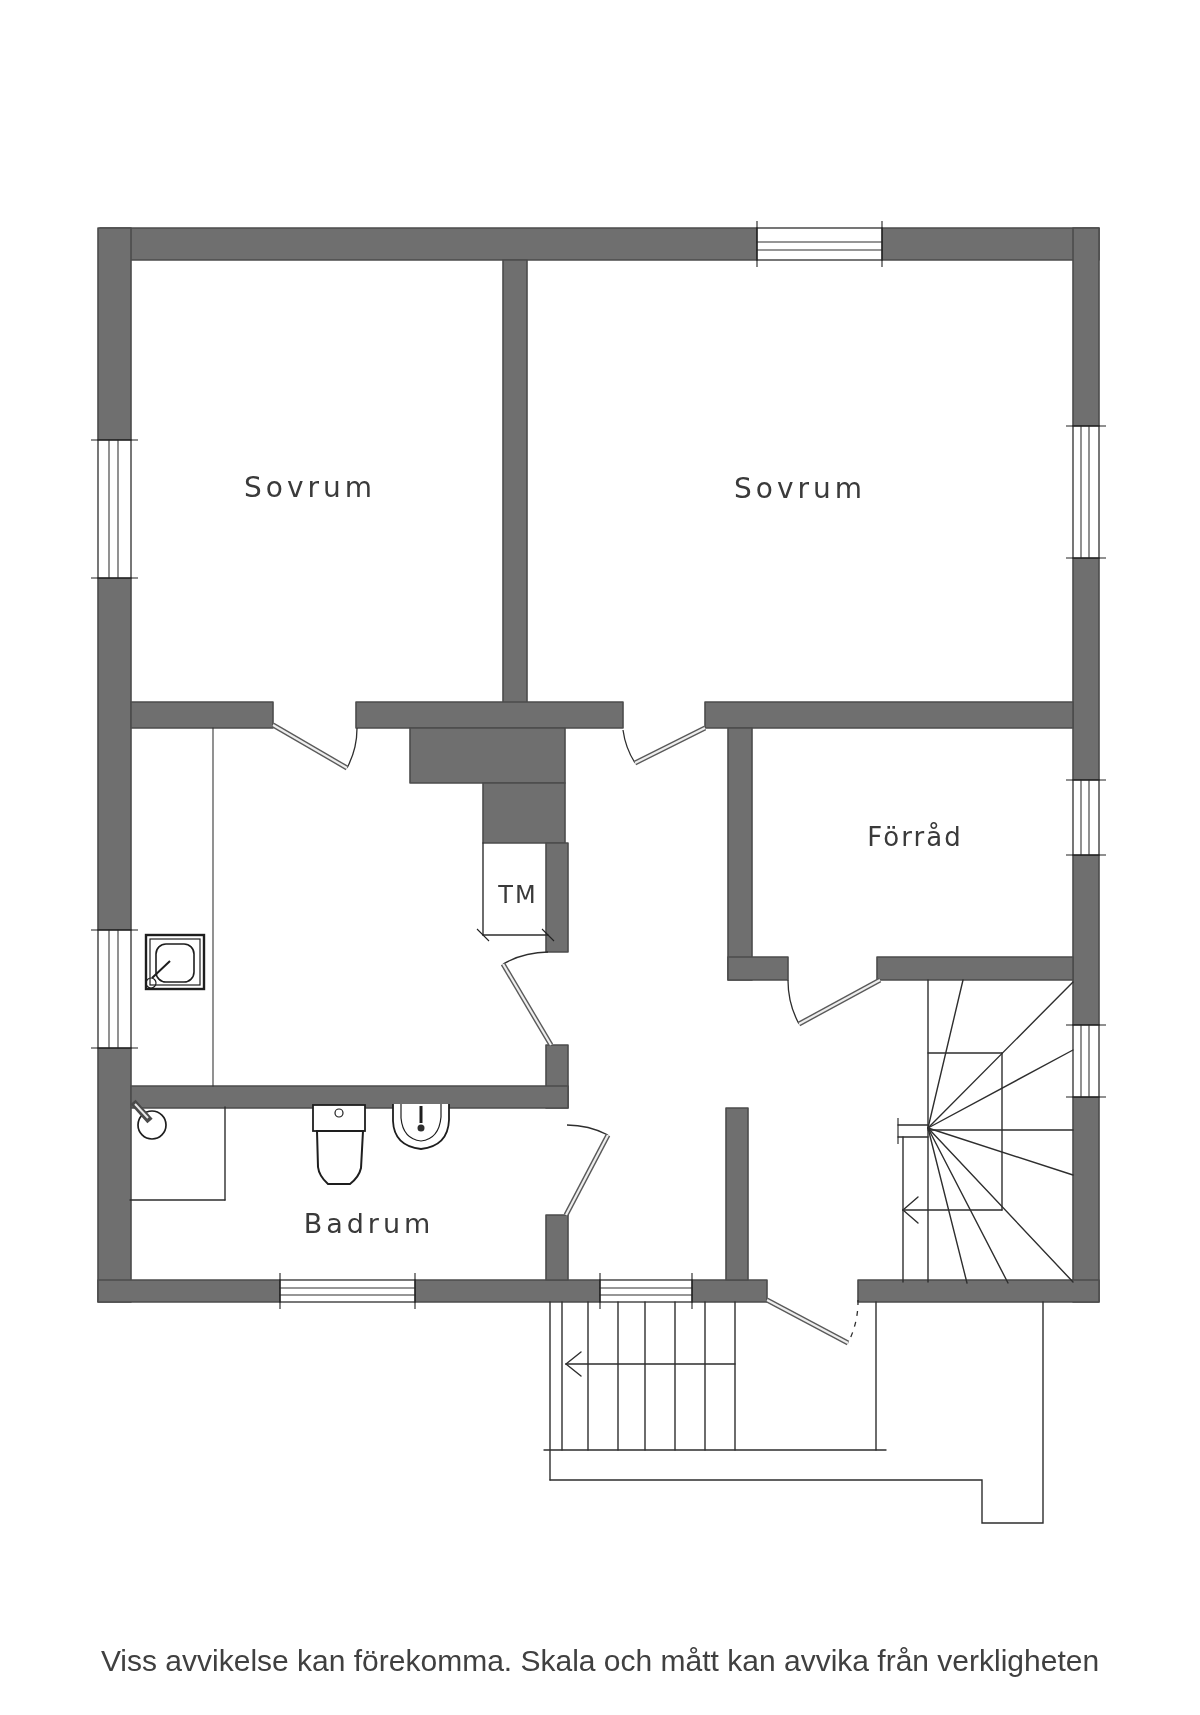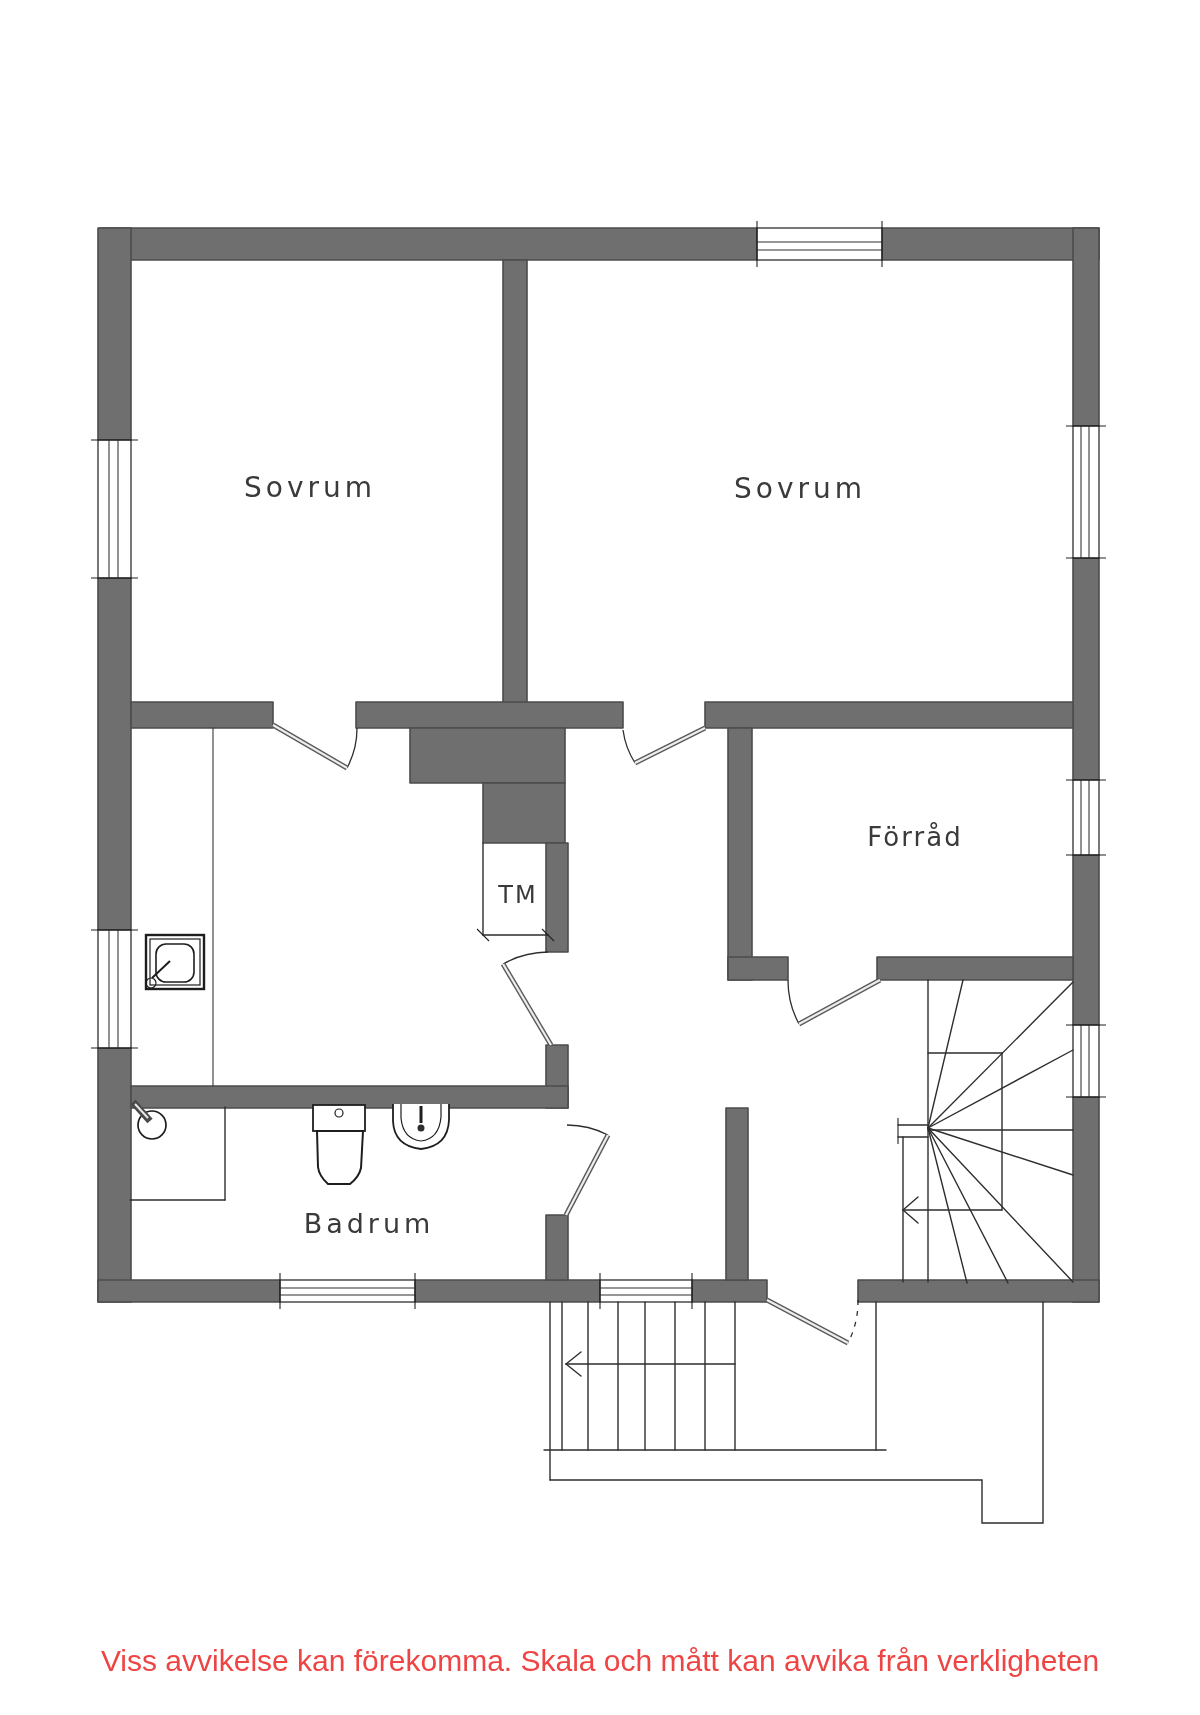--- a/index.html
+++ b/index.html
@@ -17,21 +17,21 @@
   .arc{stroke:var(--line);stroke-width:1.3;fill:none;}
   .arc.dashed{stroke-dasharray:5 6;}
   .leaf-outer{stroke:#5a5a5a;stroke-width:5;stroke-linecap:butt;}
   .leaf-inner{stroke:#eeeeee;stroke-width:2.2;stroke-linecap:butt;}
   .fx{stroke:#1e1e1e;stroke-width:1.8;fill:#ffffff;}
   .fx-thin{stroke:#1e1e1e;stroke-width:1.2;fill:none;}
   .room-label{fill:var(--label);font-family:"DejaVu Sans",sans-serif;font-size:28px;
               letter-spacing:4px;text-anchor:middle;}
   .small-label{font-size:24px;letter-spacing:2px;}
   .disclaimer{position:absolute;top:1644px;left:0;width:100%;text-align:center;
-              font-family:"Liberation Sans",sans-serif;font-size:30px;color:#ef4444;}
+              font-family:"Liberation Sans",sans-serif;font-size:30px;color:#404040;}
 </style>
 </head>
 <body>
 
 <div class="page">
   <svg class="plan-svg" width="1200" height="1715" viewBox="0 0 1200 1715">
 
     <g>
       <rect class="wall" x="100" y="228" width="657" height="32"></rect>
       <rect class="wall" x="882" y="228" width="217" height="32"></rect>

